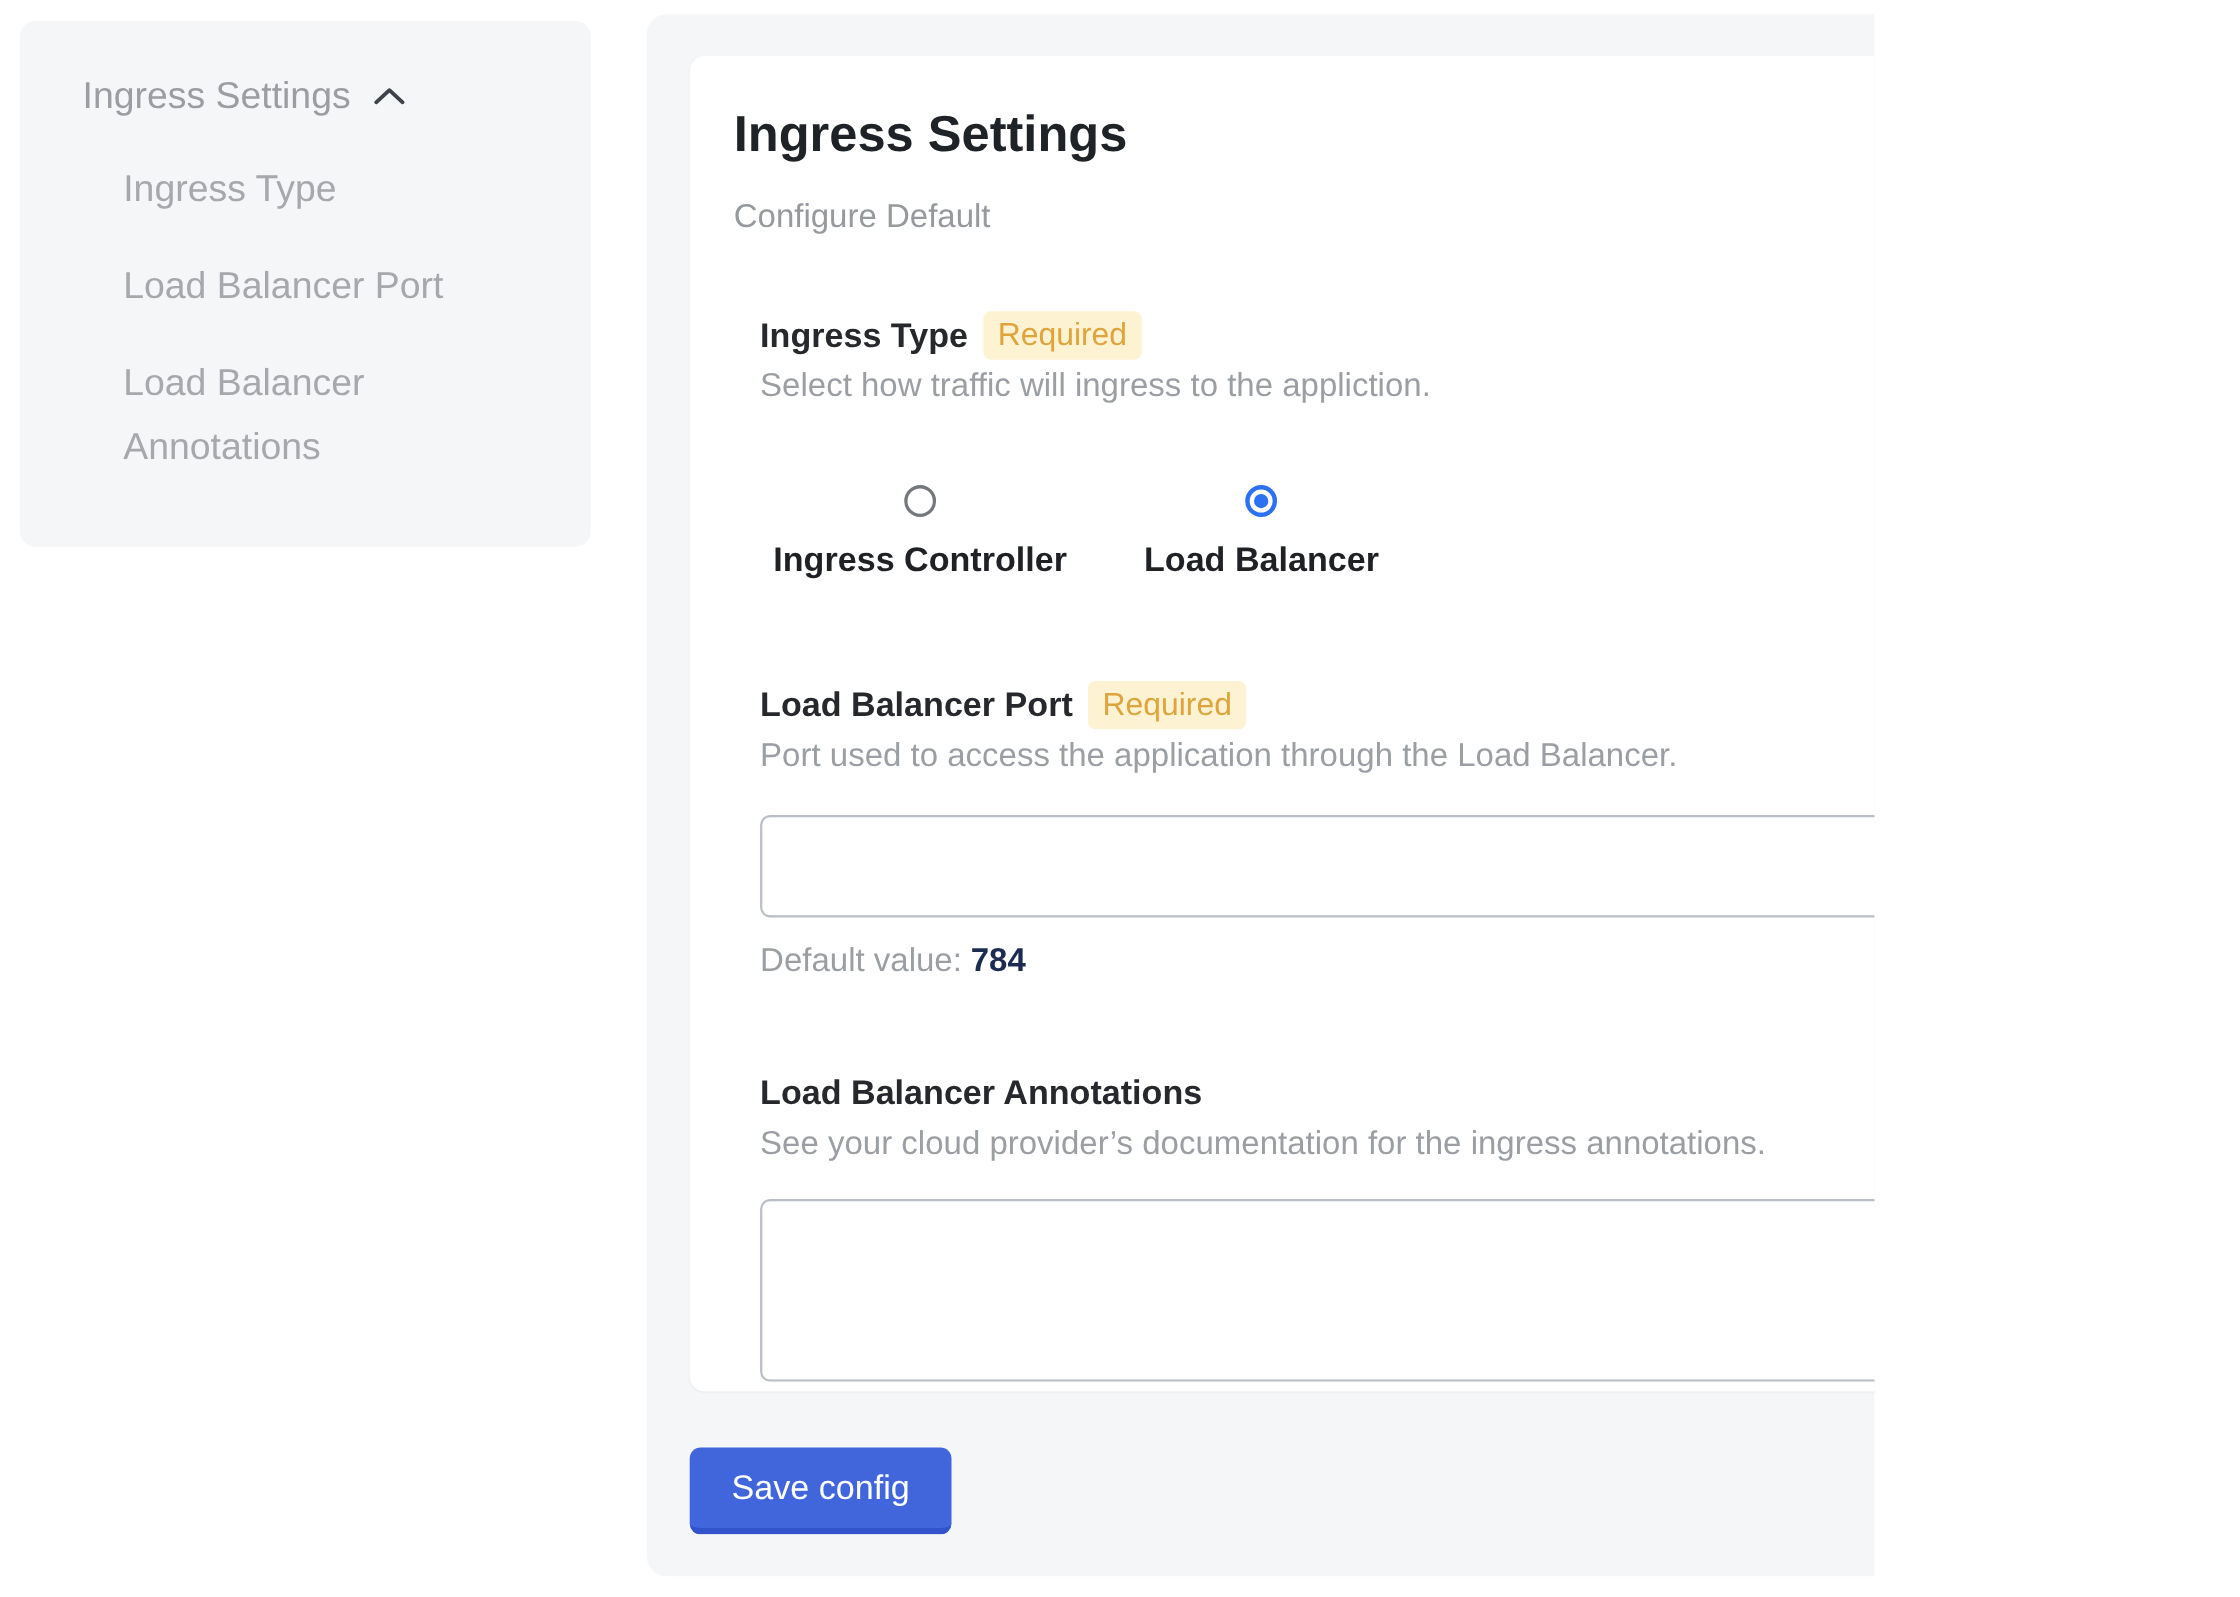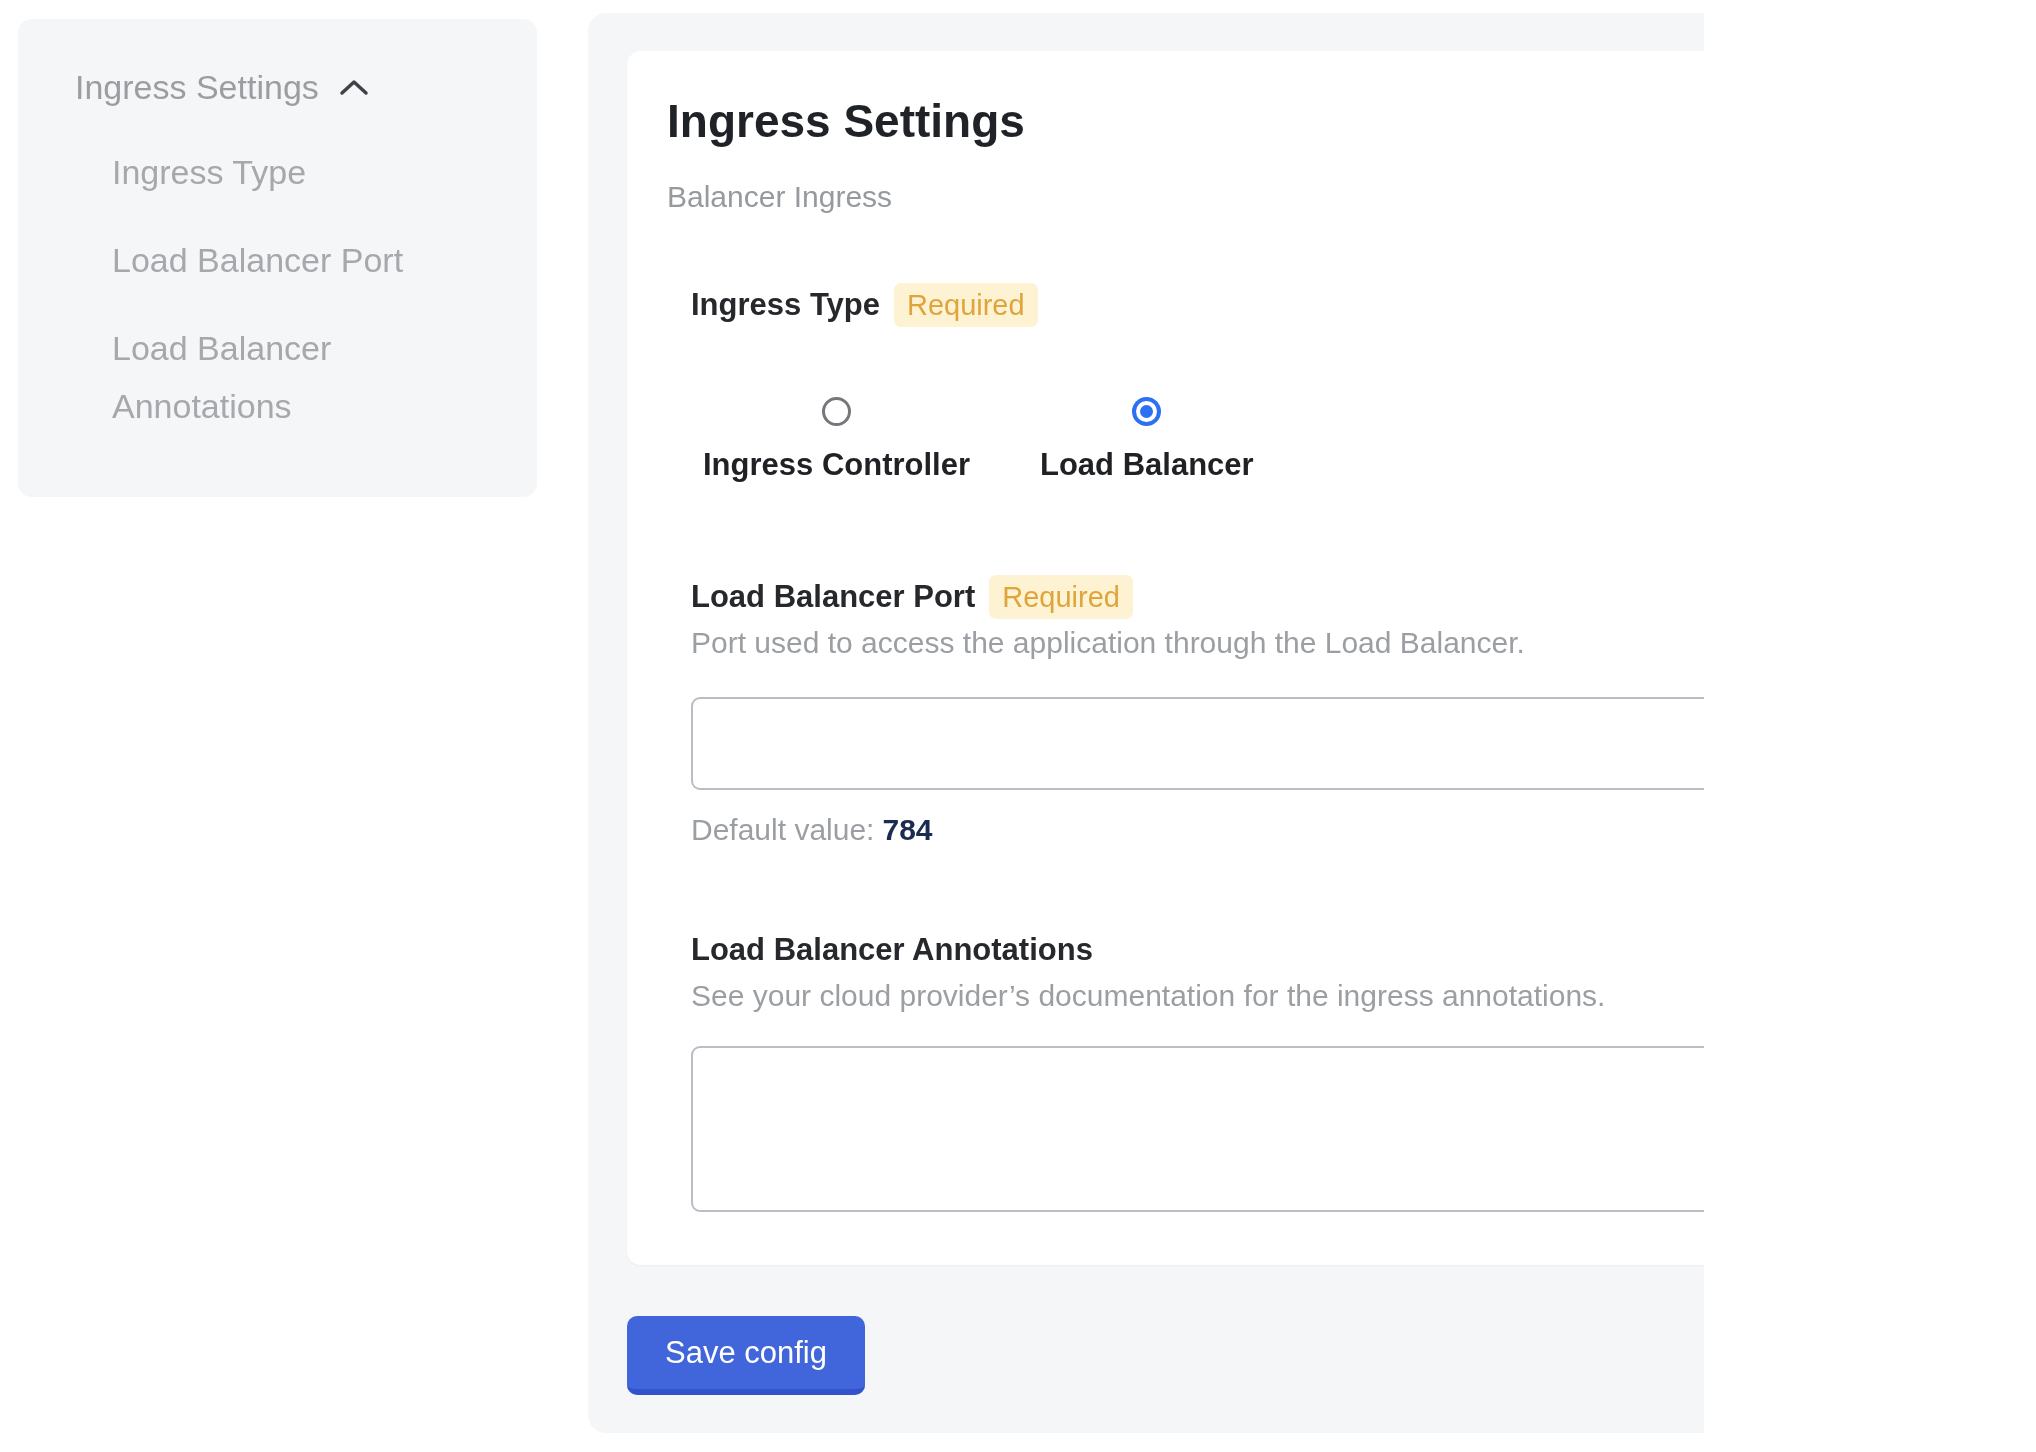--- a/index.html
+++ b/index.html
@@ -242,29 +242,30 @@
       <li class="sidebar-item">Ingress Type</li>
       <li class="sidebar-item">Load Balancer Port</li>
       <li class="sidebar-item">Load Balancer Annotations</li>
     </ul>
   </nav>
 
   <div class="main">
     <div class="card">
 
       <h1 class="card-title">Ingress Settings</h1>
-      <div class="card-subtitle">Balancer Ingress</div>
+      <div class="card-subtitle">Configure Default</div>
 
       <div class="sections">
 
         <div class="section s1">
           <div class="label-row">
             <span class="field-label">Ingress Type</span>
             <span class="badge">Required</span>
           </div>
+          <div class="field-desc">Select how traffic will ingress to the appliction.</div>
 
           <div class="radio-row">
             <label class="radio-option">
               <span class="radio-circle unchecked"></span>
               <span class="radio-label">Ingress Controller</span>
             </label>
             <label class="radio-option">
               <span class="radio-circle checked">
                 <span class="gap-ring">
                     <span class="dot"></span>

